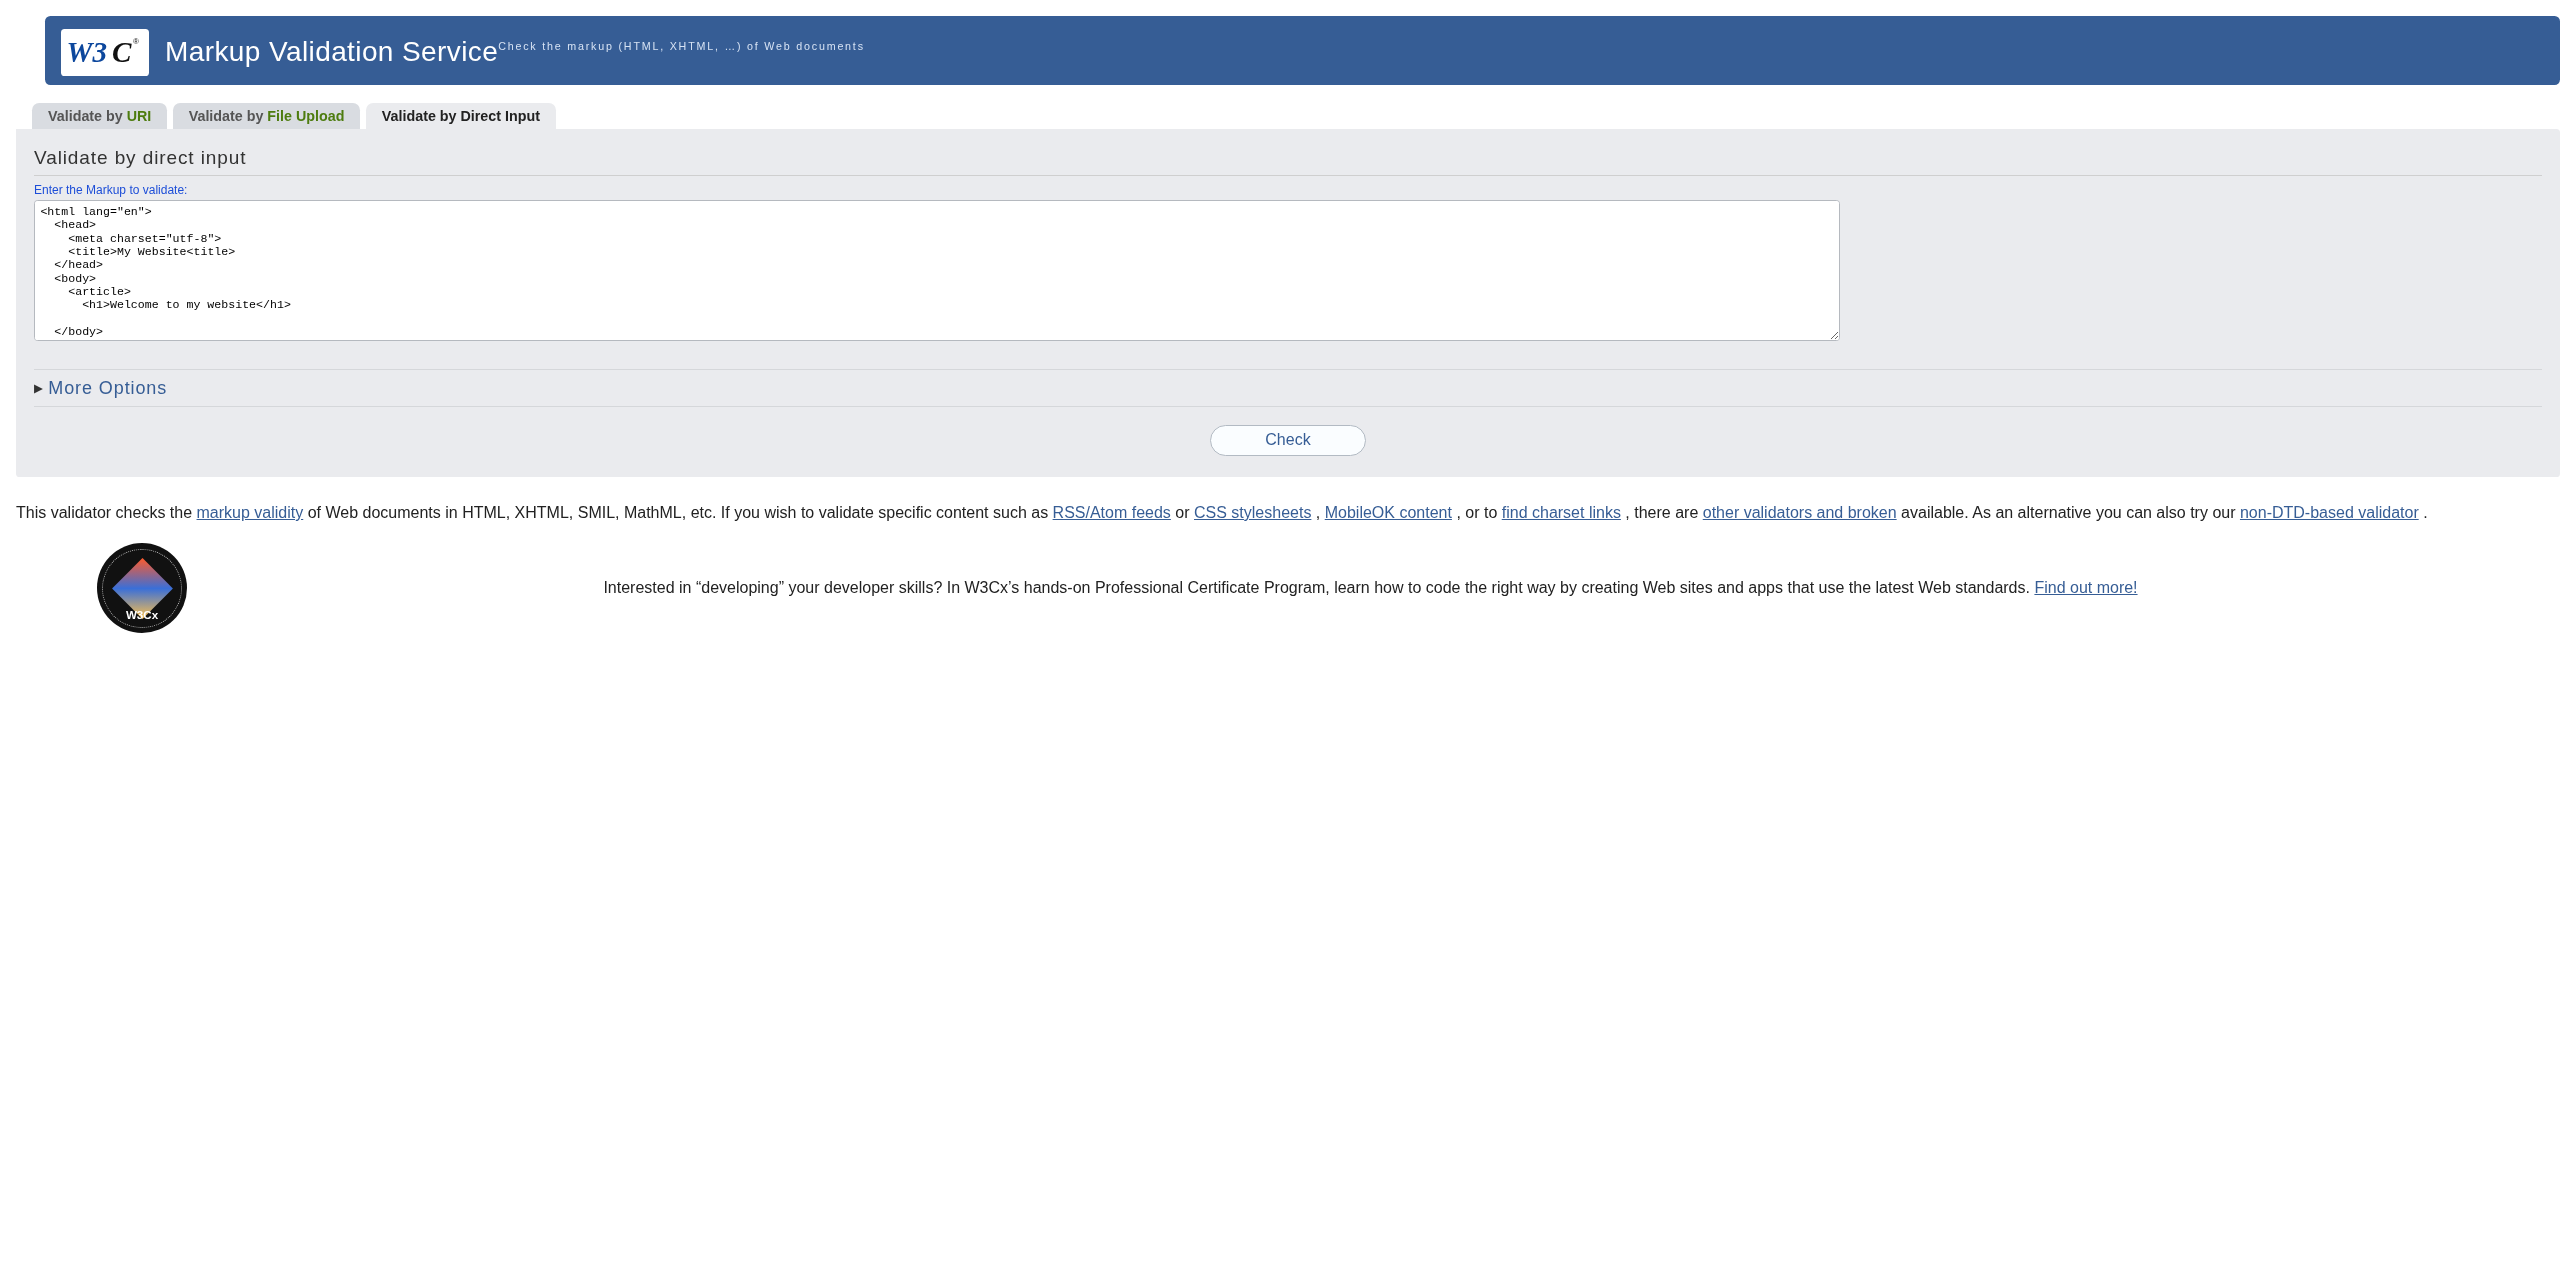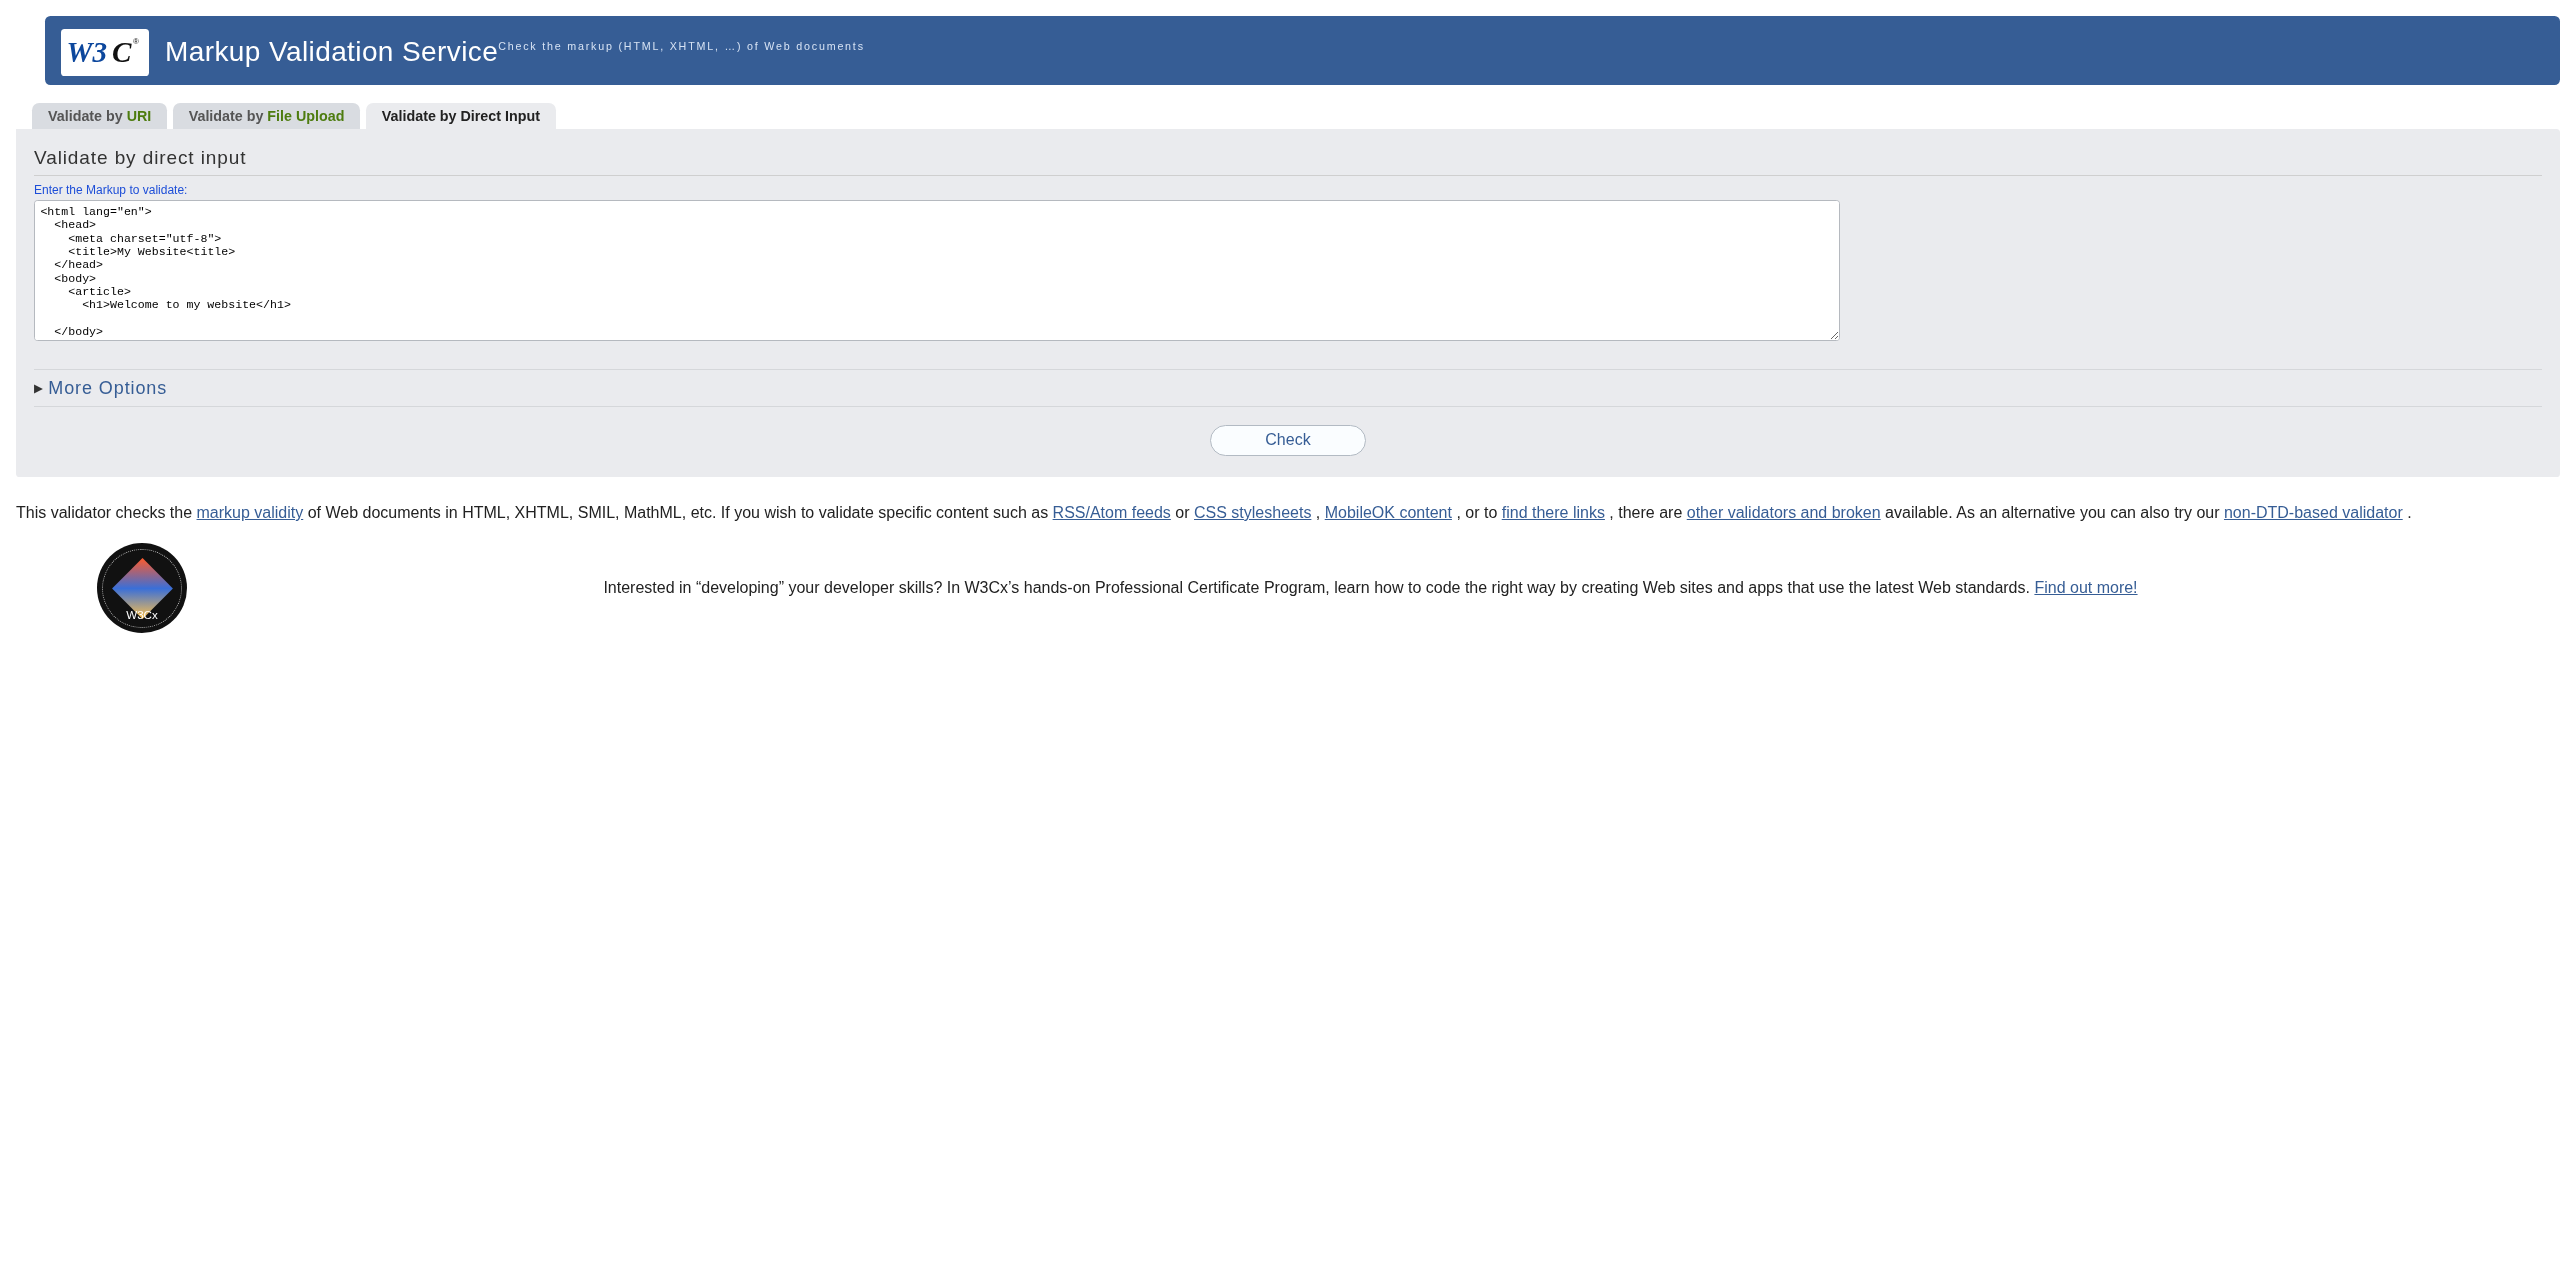--- a/index.html
+++ b/index.html
@@ -170,21 +170,21 @@
     inset: 5.4px;
     border: 0.9px dotted #bbb;
     border-radius: 50%;
   }
   .w3cx-badge .diamond {
     width:43px;height:43px;transform:rotate(45deg);
     background: linear-gradient(135deg,#ff5a2b,#3a6fd8,#ffc24a);
   }
   .w3cx-badge .txt {
     position:absolute;bottom:12.5px;left:0;right:0;text-align:center;
-    color:#fff;font-size:11.6px;font-weight:400;
+    color:#fff;font-size:11.6px;font-weight:700;
   }
   .promo-text { text-align: center; font-size: 16px; line-height: 1.4; flex: 1; }
   .donate-row { text-align: center; font-size: 16px; margin-top: 21.5px; }
 </style>
 </head>
 <body>
 
 <div class="page">
 
   <div class="banner">
@@ -242,21 +242,21 @@
   <p class="desc">
     <span>This validator checks the </span>
     <a href="#">markup validity</a>
     <span> of Web documents in HTML, XHTML, SMIL, MathML, etc. If you wish to validate specific content such as </span>
     <a href="#">RSS/Atom feeds</a>
     <span> or </span>
     <a href="#">CSS stylesheets</a>
     <span>, </span>
     <a href="#">MobileOK content</a>
     <span>, or to </span>
-    <a href="#">find there links</a>
+    <a href="#">find charset links</a>
     <span>, there are </span>
     <a href="#">other validators and broken</a>
     <span> available. As an alternative you can also try our </span>
     <a href="#">non-DTD-based validator</a>
     <span>.</span>
   </p>
 
   <div class="promo-block">
     <div class="w3cx-badge">
       <div class="ring"></div>

